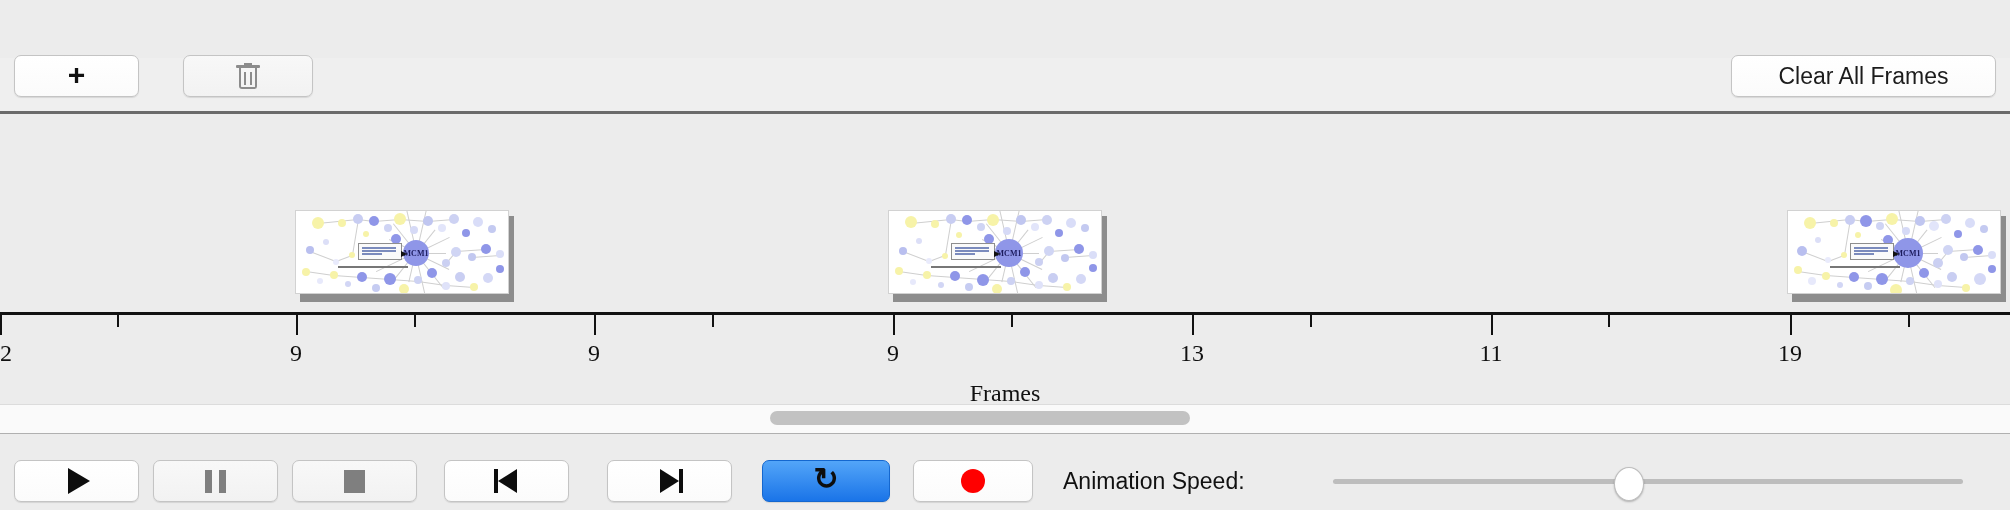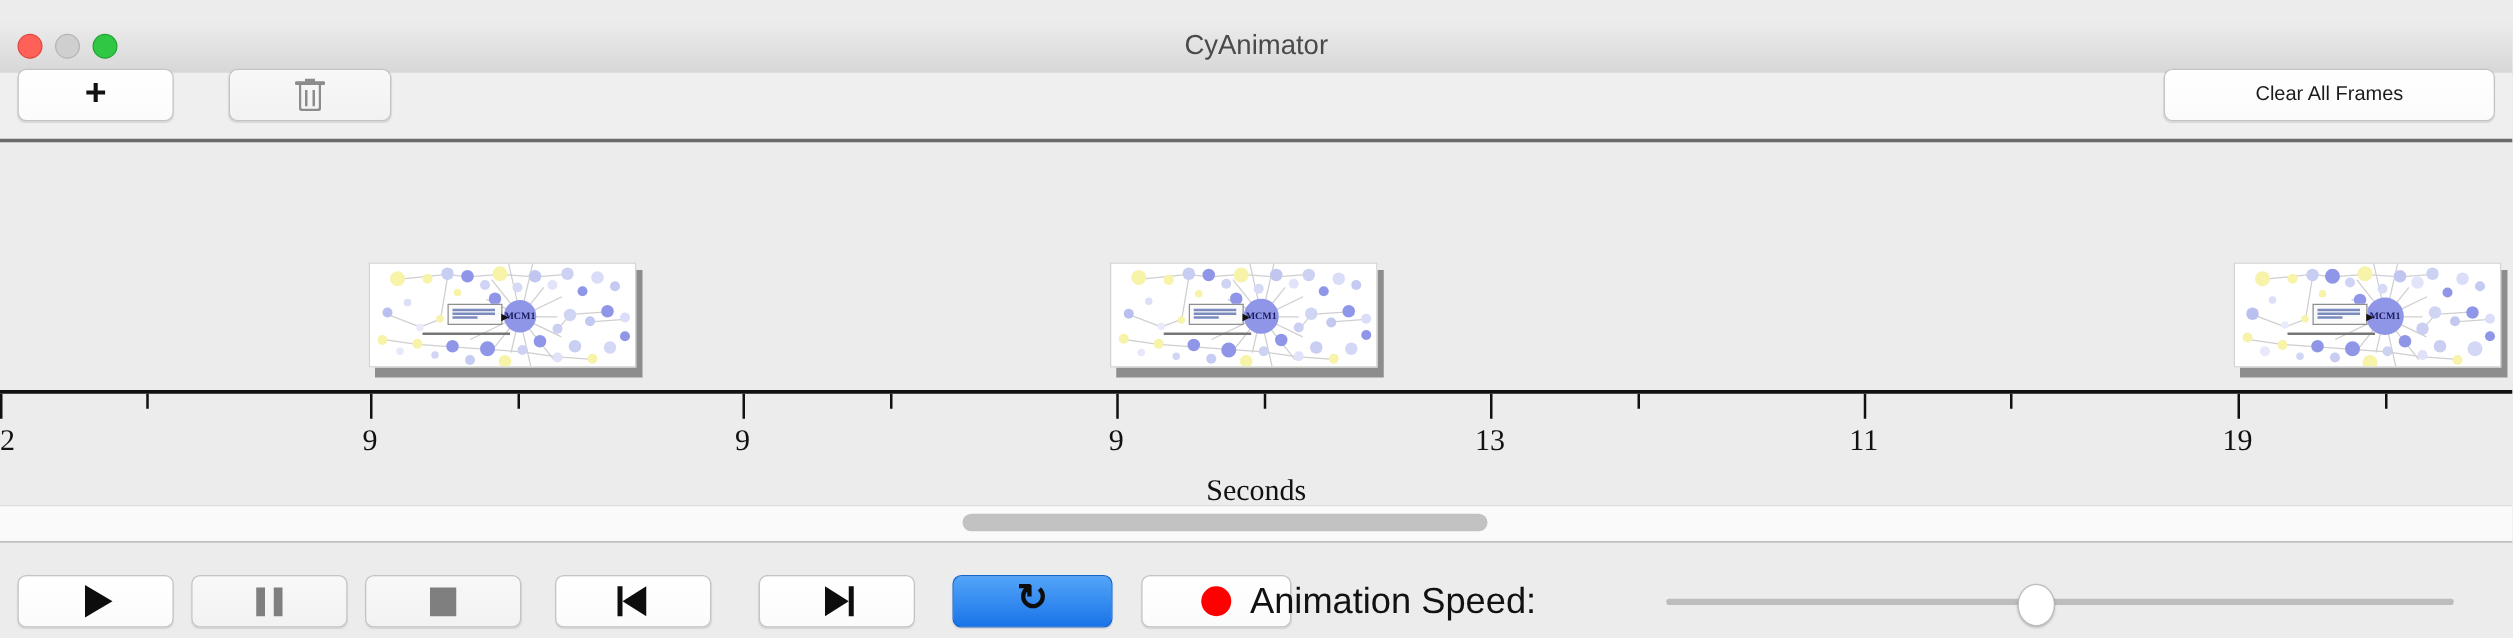--- a/index.html
+++ b/index.html
@@ -37,21 +37,21 @@
   .toolbar{position:absolute;left:0;top:58px;width:2010px;height:55px;background:#efefef;}
   .tb-sep{position:absolute;left:0;top:111px;width:2010px;height:3px;background:#6a6a6a;}
   .btn{position:absolute;border:1px solid #c4c4c4;border-radius:7px;
     box-shadow:0 1px 1px rgba(0,0,0,.10);display:flex;align-items:center;justify-content:center;
     box-sizing:border-box;cursor:pointer;}
   .btn.on{background:linear-gradient(#ffffff,#fbfbfb);}
   .btn.off{background:linear-gradient(#f8f8f8,#f2f2f2);}
   #add-btn{left:14px;top:55px;width:125px;height:42px;}
   #add-btn .plus{font-size:30px;font-weight:bold;color:#111;line-height:1;margin-top:-3px;}
   #del-btn{left:183px;top:55px;width:130px;height:42px;}
-  #clear-btn{right:14px;top:55px;width:265px;height:42px;font-size:16px;color:#1c1c1c;}
+  #clear-btn{right:14px;top:55px;width:265px;height:42px;font-size:23px;color:#1c1c1c;}
 
   
   .trash{position:relative;width:24px;height:27px;}
   .trash .lid{position:absolute;left:0;top:2px;width:24px;height:3px;background:#8c8c8c;border-radius:1px;}
   .trash .hdl{position:absolute;left:8px;top:0;width:8px;height:3px;background:#8c8c8c;}
   .trash .can{position:absolute;left:3px;top:5px;width:18px;height:21px;
     border:2px solid #8c8c8c;border-top:none;border-radius:0 0 3px 3px;box-sizing:border-box;}
   .trash .bar{position:absolute;top:9px;width:2px;height:13px;background:#8c8c8c;}
 
   
@@ -114,41 +114,33 @@
   .ico-prev b{position:absolute;left:0;top:0;width:4px;height:24px;background:#0d0d0d;}
   .ico-prev i{position:absolute;left:4px;top:0;width:0;height:0;
     border-top:12px solid transparent;border-bottom:12px solid transparent;border-right:19px solid #0d0d0d;}
   .ico-next{position:relative;width:26px;height:24px;}
   .ico-next b{position:absolute;right:0;top:0;width:4px;height:24px;background:#0d0d0d;}
   .ico-next i{position:absolute;right:4px;top:0;width:0;height:0;
     border-top:12px solid transparent;border-bottom:12px solid transparent;border-left:19px solid #0d0d0d;}
   .ico-loop{font-size:30px;color:#0d0d0d;line-height:1;font-weight:bold;margin-top:-4px;}
   .ico-rec{width:24px;height:24px;border-radius:50%;background:#ff0000;}
 
-  .speed-label{position:absolute;left:1000px;top:460px;height:42px;line-height:42px;
-    font-size:29px;color:#111;}
+  .speed-label{position:absolute;left:1063px;top:460px;height:42px;line-height:42px;
+    font-size:23px;color:#111;}
   .slider-track{position:absolute;left:1333px;top:479px;width:630px;height:5px;
     background:#bdbdbd;border-radius:3px;cursor:pointer;}
   .slider-thumb{position:absolute;left:1631px;top:467px;width:28px;height:32px;border-radius:50%;
     background:#fff;border:1px solid #bdbdbd;box-shadow:0 1px 2px rgba(0,0,0,.25);cursor:pointer;}
 </style>
 </head>
 <body>
 
 <div id="app">
 
 
-  <div class="titlebar">
-    <div class="lights">
-      <span class="light red"></span>
-      <span class="light yellow"></span>
-      <span class="light green"></span>
-    </div>
-    <div class="win-title">CyAnimator</div>
-  </div>
 
   <div class="toolbar"></div>
 
   <div class="btn on" id="add-btn">
     <span class="plus">+</span>
   </div>
 
   <div class="btn off" id="del-btn">
     <span class="trash">
       <i class="hdl"></i>
@@ -440,21 +432,21 @@
       <div class="tick major" style="left: 1192px;"></div>
       <div class="tick-label" style="left: 1192px;">13</div>
       <div class="tick minor" style="left: 1310px;"></div>
       <div class="tick major" style="left: 1491px;"></div>
       <div class="tick-label" style="left: 1491px;">11</div>
       <div class="tick minor" style="left: 1608px;"></div>
       <div class="tick major" style="left: 1790px;"></div>
       <div class="tick-label" style="left: 1790px;">19</div>
       <div class="tick minor" style="left: 1908px;"></div>
     </div>
-  <div class="axis-title">Seconds</div>
+  <div class="axis-title">Frames</div>
 
   <div class="scroll-track"></div>
   <div class="scroll-thumb" style="left: 770px; width: 420px;"></div>
 
   <div class="controls"></div>
 
   <div class="cbtn on" id="play-btn">
     <span class="ico-play"></span>
   </div>
   <div class="cbtn off" id="pause-btn">

